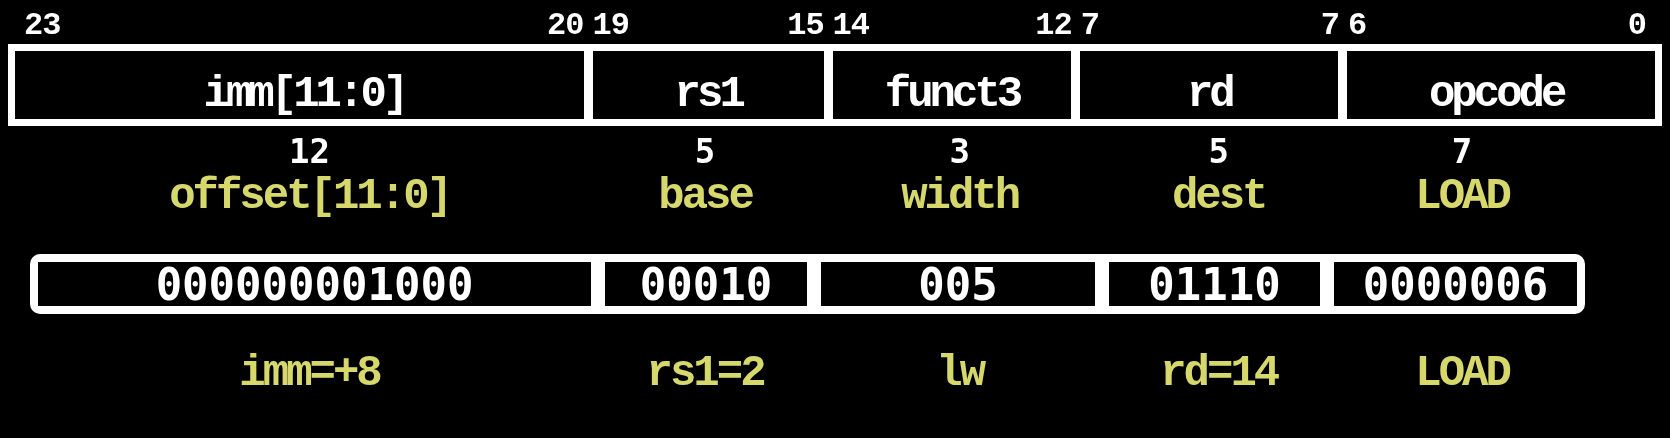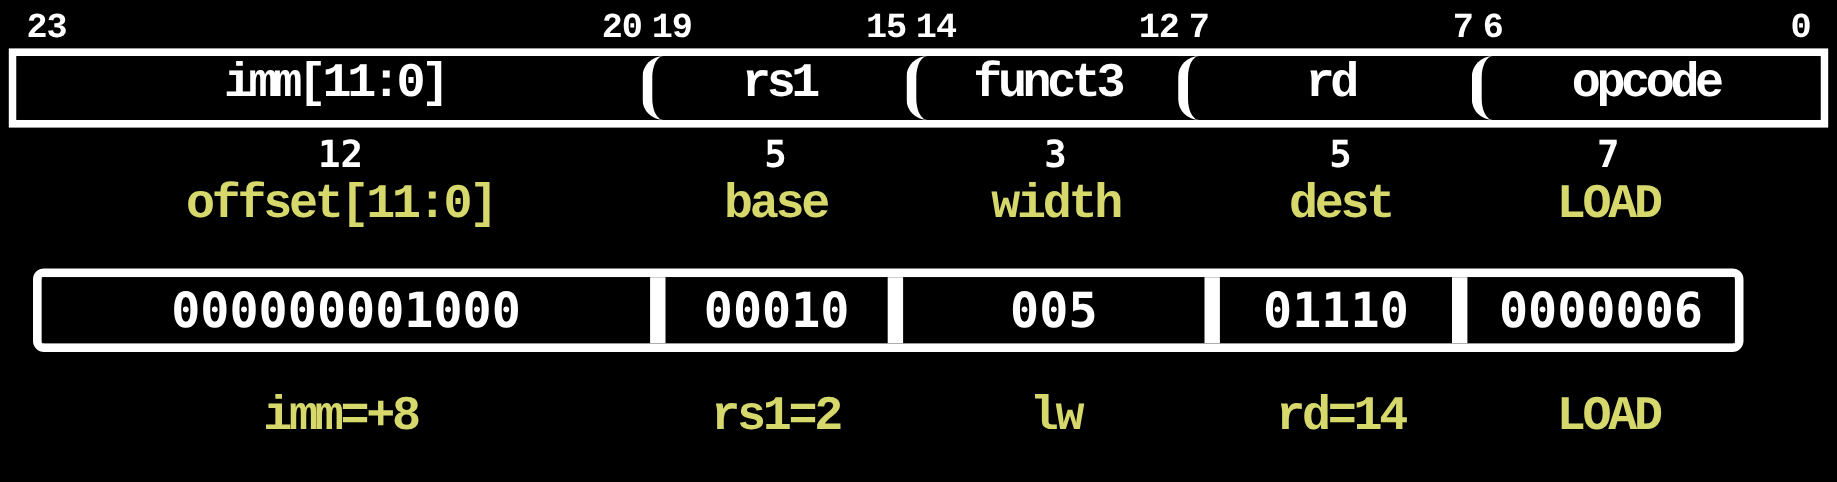--- a/index.html
+++ b/index.html
@@ -51,31 +51,31 @@
     margin: 0 8px;
     border: 7px solid var(--fg);
     background: var(--bg);
   }
   .fieldbox .cells {
     display: flex;
     padding: 0 10px;
     background: var(--bg);
   }
   .fieldbox .cell {
-    height: 58px;
-    display: flex;
-    align-items: flex-start;
+    height: 68px;
+    display: flex;
+    align-items: flex-end;
     justify-content: center;
     background: var(--bg);
     color: var(--fg);
     font-weight: bold;
     font-size: 44px;
     letter-spacing: -4px;
   }
-  .fieldbox .cell + .cell { border-left: 9px solid var(--fg); border-radius: 19px; }
+  .fieldbox .cell + .cell { border-left: 9px solid var(--fg); }
 
   
   .meanings-row {
     display: flex;
     margin: 6px 85px 0 30px;
   }
   .mcol { text-align: center; }
   .mcol + .mcol { border-left: 14px solid transparent; }
   .width-bits {
     color: var(--fg);
@@ -94,21 +94,21 @@
 
   
   .binbox {
     margin: 32px 85px 0 30px;
     border: 8px solid var(--fg);
     border-radius: 10px;
     background: var(--bg);
   }
   .binbox .bcells { display: flex; }
   .binbox .bcell {
-    height: 60px;
+    height: 44px;
     display: flex;
     align-items: center;
     justify-content: center;
     background: var(--bg);
     color: var(--fg);
     font-family: "DejaVu Sans Mono", monospace;
     font-weight: bold;
     font-size: 44px;
   }
   .binbox .bcell + .bcell { border-left: 14px solid var(--fg); text-align: center; }

